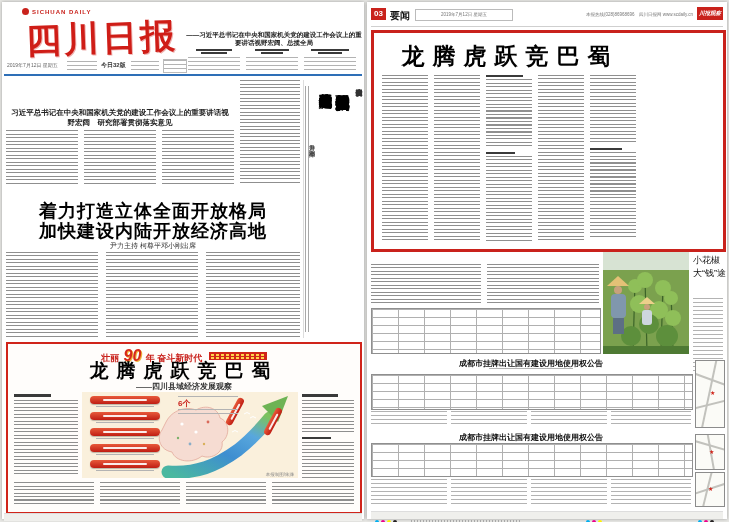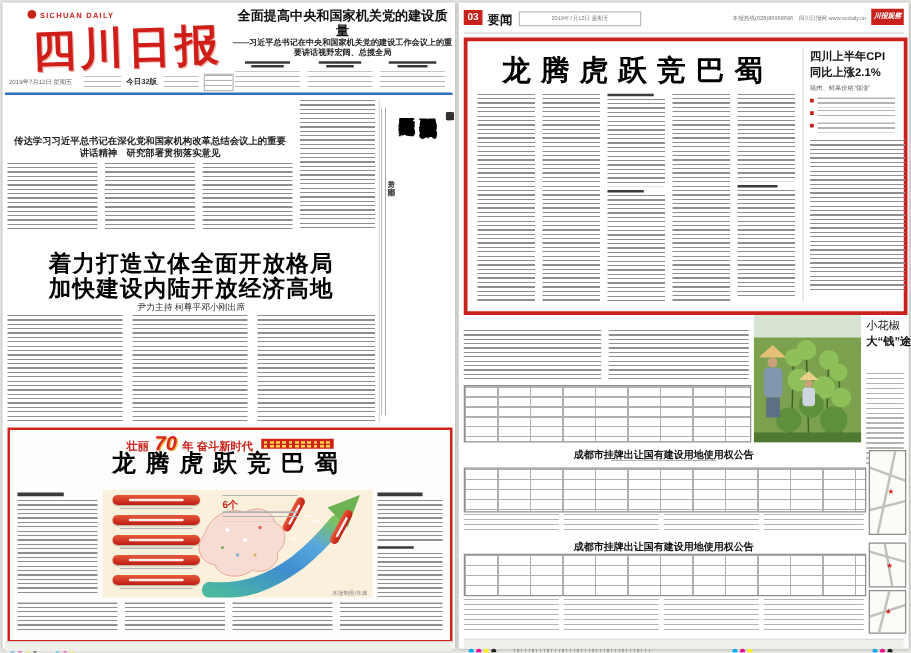--- a/index.html
+++ b/index.html
@@ -45,39 +45,38 @@
     <div class="abs" style="left:3px;top:57px;width:180px;height:13px;">
       <div class="abs" style="left:2px;top:3px;font-size:5px;color:#666;">2019年7月12日 星期五</div>
       <div class="abs sim-l" style="left:62px;top:2px;width:30px;height:9px;"></div>
       <div class="abs" style="left:96px;top:2px;font-size:6px;font-weight:bold;color:#333;">今日32版</div>
       <div class="abs sim-l" style="left:126px;top:2px;width:28px;height:9px;"></div>
       <div class="abs boxed sim-l" style="left:158px;top:0;width:22px;height:12px;"></div>
     </div>
 
     <div class="abs" style="left:2px;top:72px;width:358px;height:2px;background:#2e6fb7;"></div>
 
-    <div class="abs ctr" style="left:184px;top:5px;width:176px;font-size:10.5px;font-weight:900;color:#111;line-height:12px;">全面提高中央和国家机关党的建设质量</div>
     <div class="abs ctr" style="left:184px;top:29px;width:176px;font-size:6.5px;font-weight:bold;color:#222;line-height:8px;">——习近平总书记在中央和国家机关党的建设工作会议上的重要讲话视野宏阔、总揽全局</div>
     <div class="abs" style="left:186px;top:47px;width:52px;height:23px;">
       <div class="bbar" style="width:70%;height:2px;margin:0 auto 1px;"></div>
       <div class="bbar" style="width:50%;height:2px;margin:0 auto 3px;"></div>
       <div class="sim-l" style="height:14px;"></div>
     </div>
     <div class="abs" style="left:244px;top:47px;width:52px;height:23px;">
       <div class="bbar" style="width:66%;height:2px;margin:0 auto 1px;"></div>
       <div class="bbar" style="width:44%;height:2px;margin:0 auto 3px;"></div>
       <div class="sim-l" style="height:14px;"></div>
     </div>
     <div class="abs" style="left:302px;top:47px;width:52px;height:23px;">
       <div class="bbar" style="width:72%;height:2px;margin:0 auto 1px;"></div>
       <div class="bbar" style="width:48%;height:2px;margin:0 auto 3px;"></div>
       <div class="sim-l" style="height:14px;"></div>
     </div>
 
-    <div class="abs ctr" style="left:6px;top:106px;width:224px;font-size:7.5px;font-weight:bold;color:#222;line-height:9.5px;">传达学习习近平总书记在深化党和国家机构改革总结会议上的重要讲话精神　研究部署贯彻落实意见</div>
+    <div class="abs ctr" style="left:6px;top:106px;width:224px;font-size:7.5px;font-weight:bold;color:#222;line-height:9.5px;">习近平总书记在中央和国家机关党的建设工作会议上的重要讲话视野宏阔　研究部署贯彻落实意见</div>
     <div class="abs sim" style="left:4px;top:128px;width:72px;height:54px;"></div>
     <div class="abs sim" style="left:82px;top:128px;width:72px;height:54px;"></div>
     <div class="abs sim" style="left:160px;top:128px;width:72px;height:54px;"></div>
     <div class="abs sim" style="left:238px;top:78px;width:60px;height:104px;"></div>
 
     <div class="abs" style="left:301px;top:78px;width:59px;height:258px;border-left:1px solid #ddd;">
       <div class="abs vtext" style="right:0;top:4px;height:160px;font-size:6.5px;font-weight:bold;color:#333;">彭清华在全省公安工作会议上强调</div>
       <div class="abs vtext" style="right:11px;top:4px;height:252px;font-size:14px;font-weight:900;color:#000;">忠实履行新时代公安机关职责使命</div>
       <div class="abs vtext" style="right:29px;top:4px;height:252px;font-size:13px;font-weight:900;color:#000;">以更加出色的工作确保全省社会大局稳定</div>
       <div class="abs vtext" style="right:47px;top:60px;height:130px;font-size:6px;color:#444;">尹力主持 邓小刚出席</div>
@@ -87,25 +86,26 @@
     <div class="abs ctr" style="left:4px;top:217px;width:294px;font-size:18px;font-weight:900;color:#000;letter-spacing:1px;">加快建设内陆开放经济高地</div>
     <div class="abs ctr" style="left:4px;top:197px;width:294px;font-size:18px;font-weight:900;color:#000;letter-spacing:1px;">着力打造立体全面开放格局</div>
     <div class="abs ctr" style="left:4px;top:239px;width:294px;font-size:7px;color:#333;">尹力主持 柯尊平邓小刚出席</div>
     <div class="abs sim" style="left:4px;top:250px;width:92px;height:86px;"></div>
     <div class="abs sim" style="left:104px;top:250px;width:92px;height:86px;"></div>
     <div class="abs sim" style="left:204px;top:250px;width:94px;height:86px;"></div>
 
     <div class="abs" style="left:4px;top:340px;width:352px;height:168px;border:2.5px solid #d0241a;background:#fffdfb;">
       <div class="abs" style="left:0;top:3px;width:100%;text-align:center;">
         <span style="font-size:9px;font-weight:900;color:#c9221c;">壮丽</span>
-        <span style="font-size:16px;font-weight:900;font-style:italic;color:#d6281c;text-shadow:1px 1px 0 #f0b43c;">70</span>
+        <span style="font-size:16px;font-weight:900;font-style:italic;color:#d6281c;text-shadow:1px 1px 0 #f0b43c;">90</span>
         <span style="font-size:9px;font-weight:900;color:#c9221c;">年 奋斗新时代</span>
         <span style="display:inline-block;width:58px;height:8px;background:#d0241a;vertical-align:1px;margin-left:2px;"><span class="ydash" style="display:block;"></span><span class="ydash" style="display:block;"></span></span>
       </div>
       <div class="abs ctr" style="left:0;top:14px;width:100%;font-size:19px;font-weight:900;color:#000;letter-spacing:8px;">龙腾虎跃竞巴蜀</div>
+      <div class="abs ctr" style="left:0;top:37px;width:100%;font-size:8px;font-weight:bold;color:#333;">——四川县域经济发展观察</div>
 
       <div class="abs" style="left:6px;top:50px;width:64px;height:82px;">
         <div class="bbar" style="width:58%;height:2.5px;margin-bottom:3px;"></div>
         <div class="sim" style="height:76px;"></div>
       </div>
 
       <div class="abs" style="left:74px;top:48px;width:216px;height:86px;background:#faf0dc;">
 
         <div class="abs pill" style="left:8px;top:4px;width:70px;height:8px;">
             <div class="pdash"></div>
@@ -205,38 +205,20 @@
         <div class="bbar" style="width:62%;height:2px;margin-bottom:2px;"></div>
         <div class="sim" style="height:86px;"></div>
       </div>
       <div class="abs sim" style="left:164px;top:42px;width:46px;height:166px;"></div>
       <div class="abs" style="left:216px;top:42px;width:46px;height:166px;">
         <div class="sim" style="height:70px;margin-bottom:3px;"></div>
         <div class="bbar" style="width:70%;height:2px;margin-bottom:2px;"></div>
         <div class="sim" style="height:86px;"></div>
       </div>
 
-      <div class="abs" style="left:268px;top:6px;width:76px;height:202px;border-left:1px solid #ddd;padding-left:5px;">
-        <div style="font-size:9px;font-weight:900;color:#111;">四川上半年CPI</div>
-        <div style="font-size:9px;font-weight:900;color:#111;">同比上涨2.1%</div>
-        <div style="font-size:5px;color:#666;margin:2px 0 4px;">猪肉、鲜果价格“领涨”</div>
-        <div style="position:relative;height:10px;">
-          <span class="bullet" style="left:0;top:1px;"></span>
-            <span class="sim-l" style="position:absolute;left:6px;top:0;width:62px;height:8px;"></span>
-        </div>
-        <div style="position:relative;height:10px;">
-          <span class="bullet" style="left:0;top:1px;"></span>
-            <span class="sim-l" style="position:absolute;left:6px;top:0;width:62px;height:8px;"></span>
-        </div>
-        <div style="position:relative;height:10px;">
-          <span class="bullet" style="left:0;top:1px;"></span>
-            <span class="sim-l" style="position:absolute;left:6px;top:0;width:62px;height:8px;"></span>
-        </div>
-        <div class="sim" style="height:120px;margin-top:4px;"></div>
-      </div>
     </div>
 
     <div class="abs sim" style="left:4px;top:262px;width:110px;height:40px;"></div>
     <div class="abs sim" style="left:120px;top:262px;width:112px;height:40px;"></div>
     <div class="abs tbl" style="left:4px;top:306px;width:228px;height:44px;"></div>
 
     <svg class="abs" style="left:236px;top:250px;" width="86" height="102" viewBox="0 0 86 102">
       <rect x="0" y="0" width="86" height="30" fill="#d7e3d3"></rect>
       <rect x="0" y="18" width="86" height="84" fill="#7ba14e"></rect>
       <g stroke="#3c6428" stroke-width="1.2" fill="none">
@@ -264,21 +246,21 @@
       <rect x="8" y="42" width="15" height="24" rx="4" fill="#8097ad"></rect>
       <rect x="10" y="66" width="11" height="16" fill="#5d6f84"></rect>
       <path d="M36,52 L52,52 L44,45 Z" fill="#ecd08a"></path>
       <circle cx="44" cy="55" r="3" fill="#c9a17c"></circle>
       <rect x="39" y="58" width="10" height="15" rx="3" fill="#cdd6de"></rect>
       <rect x="0" y="94" width="86" height="8" fill="#4e7a33"></rect>
     </svg>
 
     <div class="abs" style="left:326px;top:252px;width:30px;height:100px;">
       <div style="font-size:9px;font-weight:400;color:#111;">小花椒</div>
-      <div style="font-size:9px;font-weight:700;color:#111;margin-bottom:18px;">大“钱”途</div>
+      <div style="font-size:9px;font-weight:400;color:#111;margin-bottom:18px;">大“钱”途</div>
       <div class="sim-l" style="height:74px;"></div>
       <div class="sim-l" style="height:6px;width:70%;margin-left:30%;margin-top:2px;"></div>
     </div>
 
     <div class="abs ctr" style="left:4px;top:356px;width:320px;font-size:8px;font-weight:900;color:#111;">成都市挂牌出让国有建设用地使用权公告</div>
     <div class="abs sim-l" style="left:122px;top:366px;width:84px;height:4px;"></div>
     <div class="abs tbl" style="left:4px;top:372px;width:320px;height:34px;"></div>
     <div class="abs sim-l" style="left:4px;top:409px;width:76px;height:16px;"></div>
     <div class="abs sim-l" style="left:84px;top:409px;width:76px;height:16px;"></div>
     <div class="abs sim-l" style="left:164px;top:409px;width:76px;height:16px;"></div>

